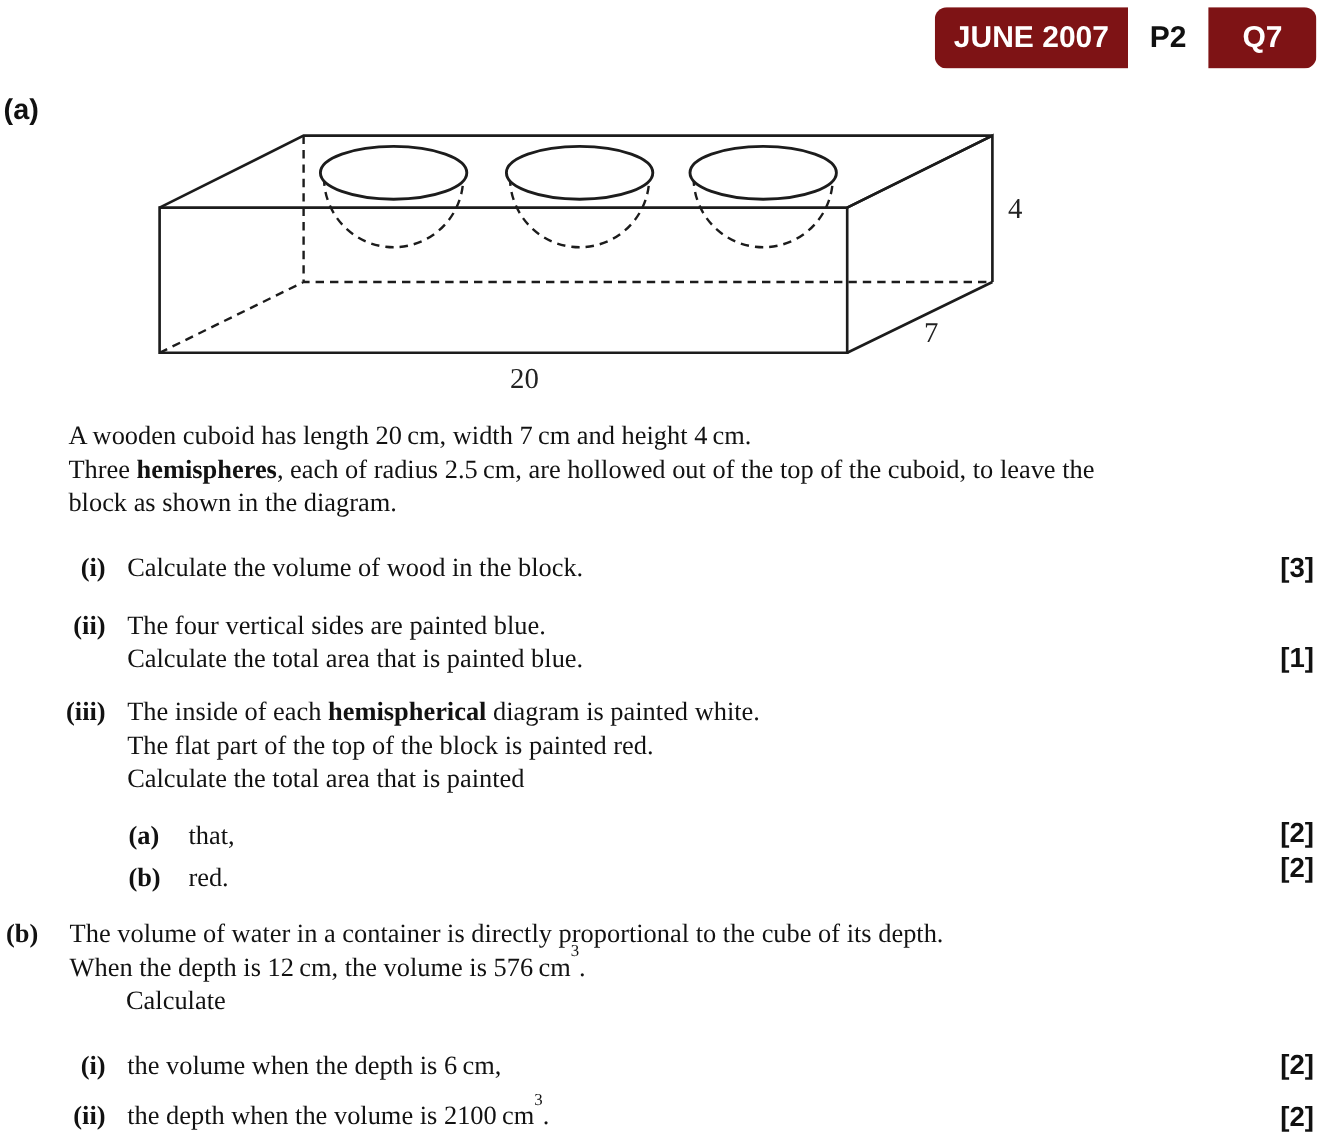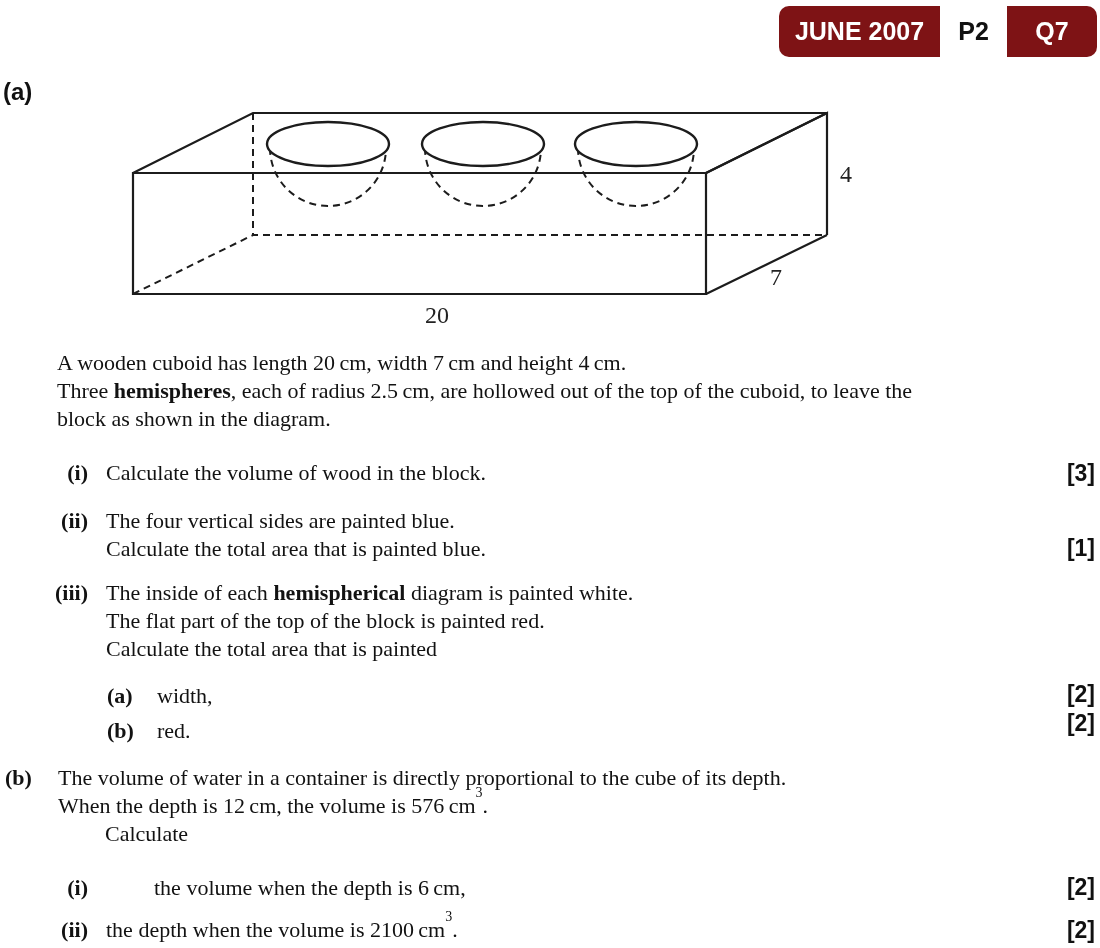--- a/index.html
+++ b/index.html
@@ -102,33 +102,33 @@
   <div class="row" style="left:106px; top:507px;">The four vertical sides are painted blue.</div>
   <div class="row" style="left:106px; top:535px;">Calculate the total area that is painted blue.</div>
   <div class="marks" style="top:534px;">[1]</div>
 
   <div class="marker" style="left:36px; top:579px;">(iii)</div>
   <div class="row" style="left:106px; top:579px;"><span>The inside of each </span><b>hemispherical</b><span> diagram is painted white.</span></div>
   <div class="row" style="left:106px; top:607px;">The flat part of the top of the block is painted red.</div>
   <div class="row" style="left:106px; top:635px;">Calculate the total area that is painted</div>
 
   <div class="submarker" style="left:107px; top:682px;">(a)</div>
-  <div class="row" style="left:157px; top:682px;">width,</div>
+  <div class="row" style="left:157px; top:682px;">that,</div>
   <div class="marks" style="top:680px;">[2]</div>
 
   <div class="submarker" style="left:107px; top:717px;">(b)</div>
   <div class="row" style="left:157px; top:717px;">red.</div>
   <div class="marks" style="top:709px;">[2]</div>
 
   <div class="submarker" style="left:5px; top:764px;">(b)</div>
   <div class="row" style="left:58px; top:764px;">The volume of water in a container is directly proportional to the cube of its depth.</div>
   <div class="row" style="left:58px; top:792px;"><span>When the depth is 12 cm, the volume is 576 cm</span><sup class="cube">3</sup><span>.</span></div>
   <div class="row" style="left:58px; top:820px;margin-left:47px;">Calculate</div>
 
   <div class="marker" style="left:36px; top:874px;">(i)</div>
-  <div class="row" style="left:106px; top:874px;margin-left:48px;">the volume when the depth is 6 cm,</div>
+  <div class="row" style="left:106px; top:874px;">the volume when the depth is 6 cm,</div>
   <div class="marks" style="top:873px;">[2]</div>
 
   <div class="marker" style="left:36px; top:916px;">(ii)</div>
   <div class="row" style="left:106px; top:916px;"><span>the depth when the volume is 2100 cm</span><sup class="cube">3</sup><span>.</span></div>
   <div class="marks" style="top:916px;">[2]</div>
 
 </div>
 
 </body></html>

